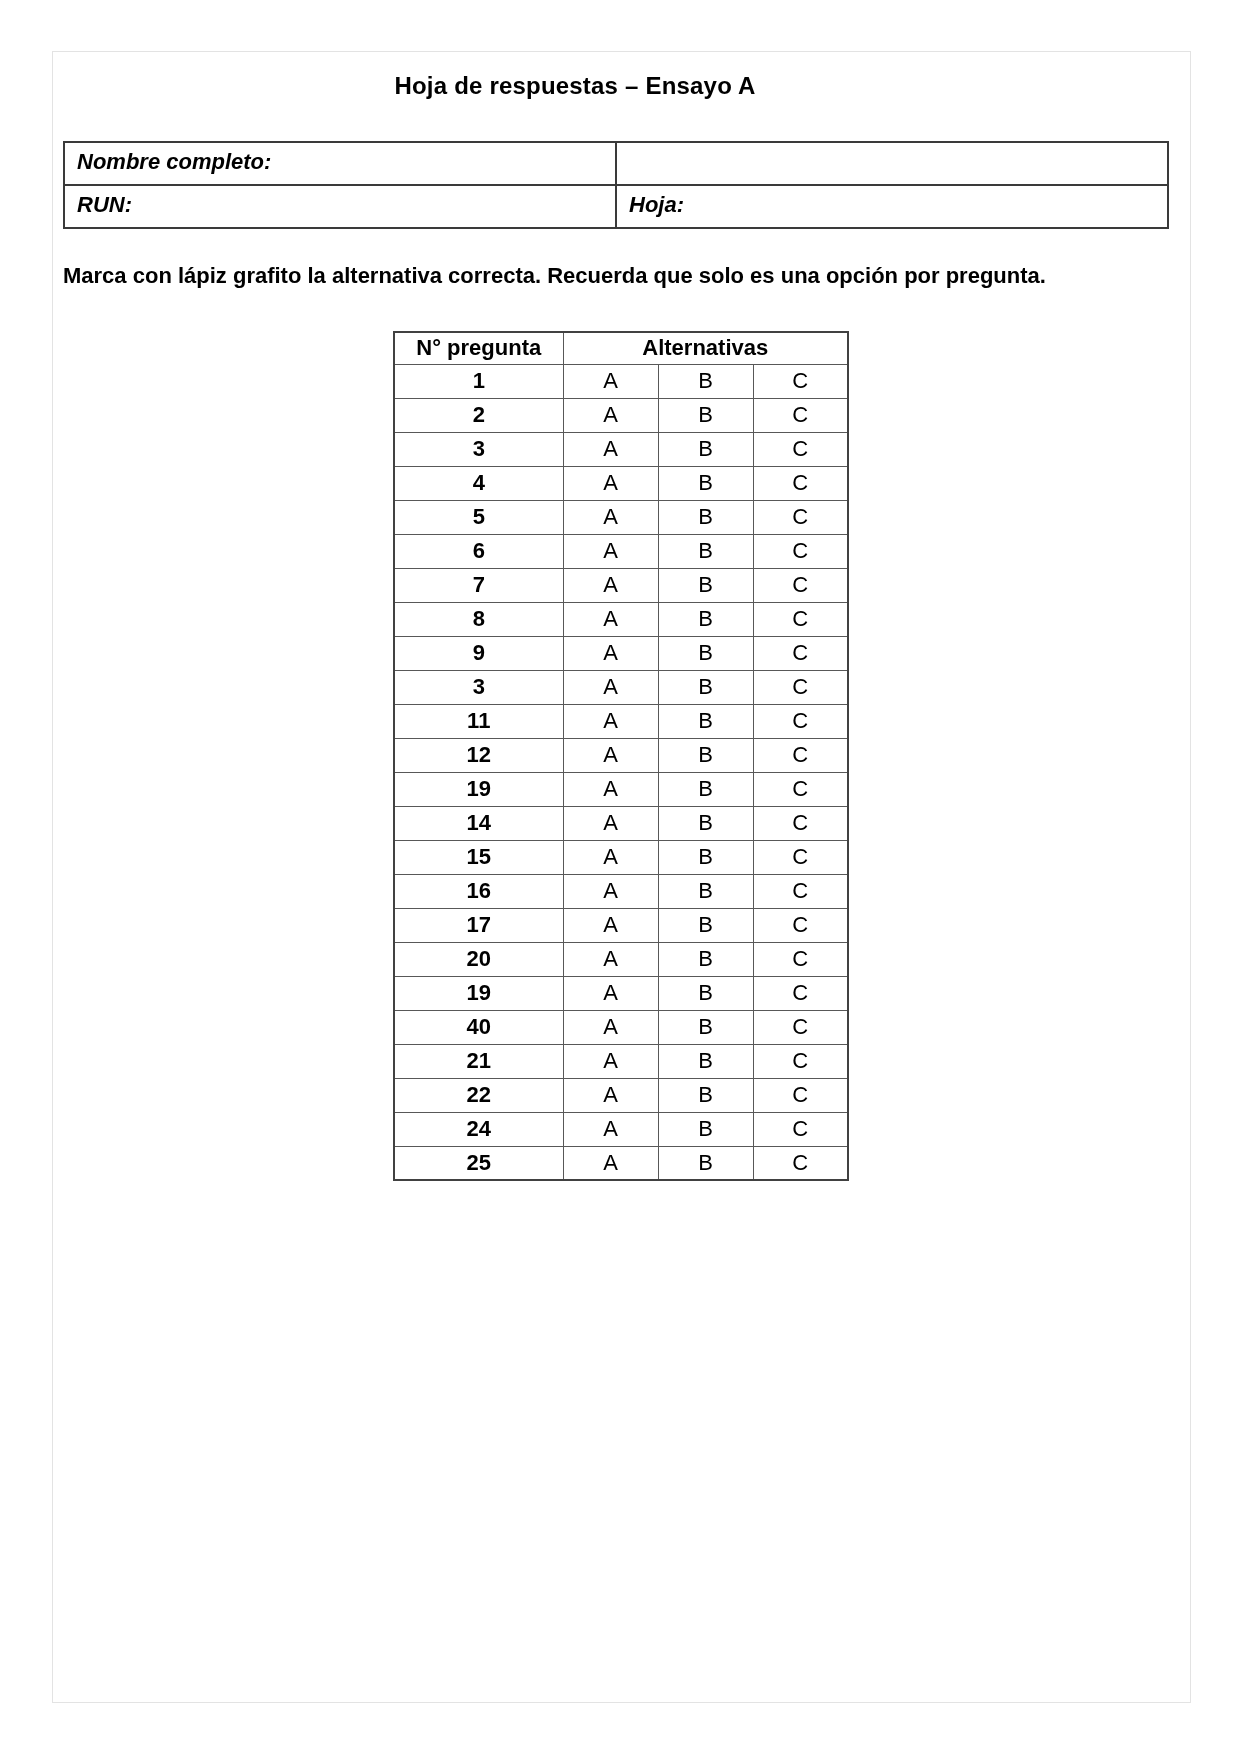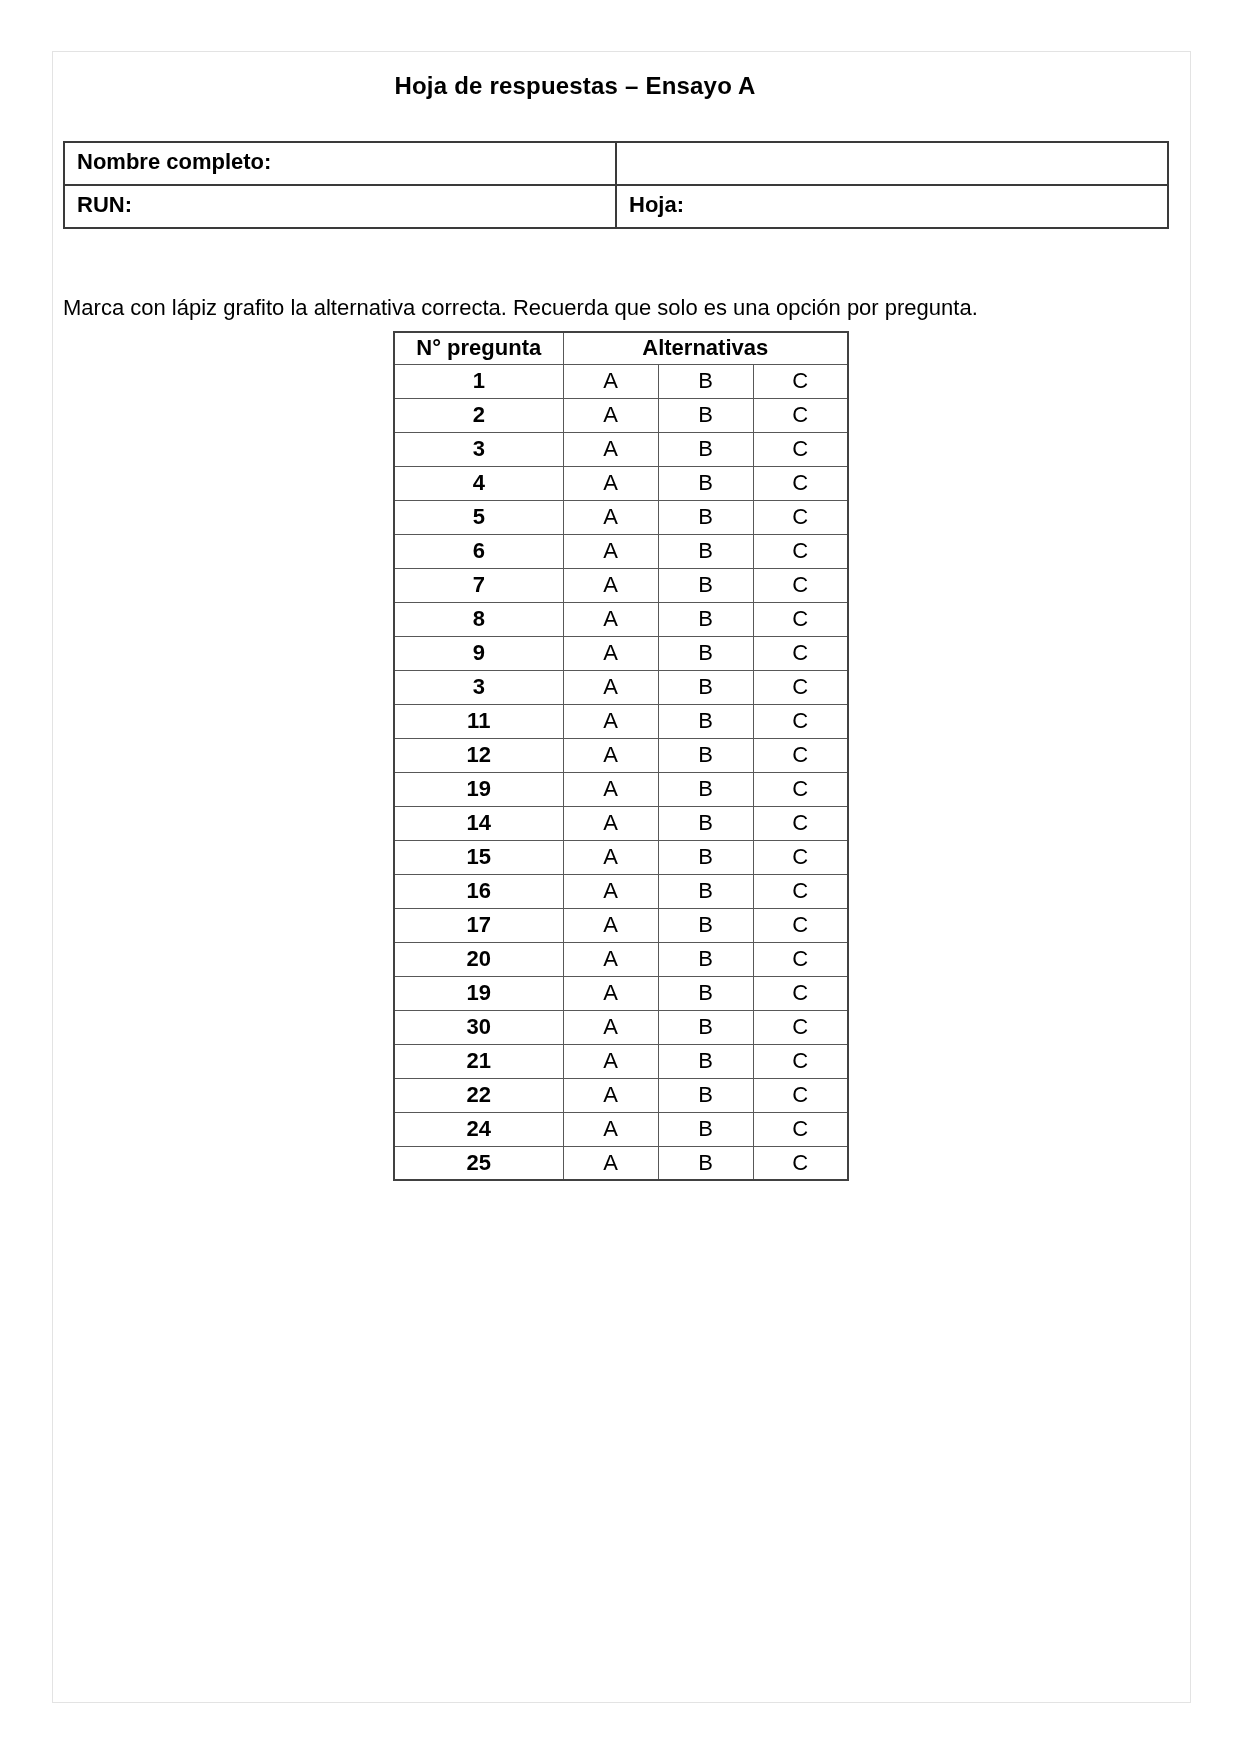--- a/index.html
+++ b/index.html
@@ -34,39 +34,39 @@
     font-weight: 700;
     letter-spacing: 0.2px;
   }
   table.info-table {
     position: absolute;
     left: 63px;
     top: 141px;
     width: 1106px;
     border-collapse: collapse;
     table-layout: fixed;
+    font-style: italic;
   }
   table.info-table td {
     border: 2px solid #3a3a3a;
     vertical-align: top;
     padding: 6px 12px 5px 12px;
     height: 30px;
     font-size: 22px;
     font-weight: 700;
     background: #ffffff;
   }
   .instruction {
     position: absolute;
     left: 63px;
     top: 263px;
     width: 1110px;
     font-size: 22px;
-    font-weight: 400;
+    font-weight: 700;
     white-space: nowrap;
-    margin-top: 32px;
   }
   table.answer-table {
     position: absolute;
     left: 393px;
     top: 331px;
     border-collapse: collapse;
     table-layout: fixed;
     border: 2px solid #414141;
   }
   table.answer-table th,
@@ -240,21 +240,21 @@
         <td class="opt">B</td>
         <td class="opt">C</td>
       </tr>
       <tr>
         <td class="qnum">19</td>
         <td class="opt">A</td>
         <td class="opt">B</td>
         <td class="opt">C</td>
       </tr>
       <tr>
-        <td class="qnum">30</td>
+        <td class="qnum">40</td>
         <td class="opt">A</td>
         <td class="opt">B</td>
         <td class="opt">C</td>
       </tr>
       <tr>
         <td class="qnum">21</td>
         <td class="opt">A</td>
         <td class="opt">B</td>
         <td class="opt">C</td>
       </tr>

